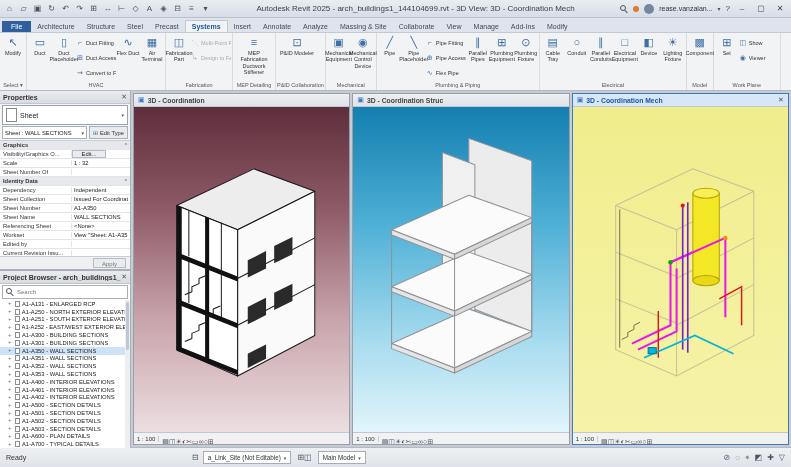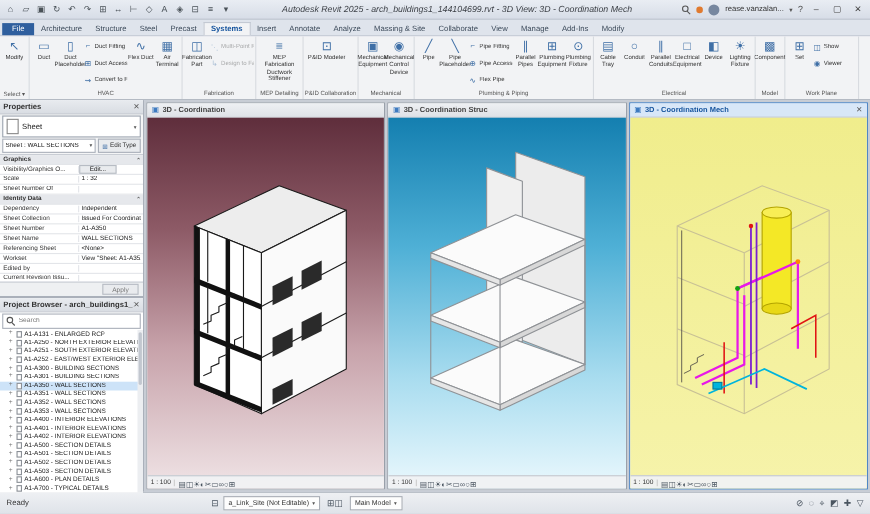--- a/index.html
+++ b/index.html
@@ -2,21 +2,21 @@
 <html><head>
 <meta charset="utf-8">
 <style>
   * { margin:0; padding:0; box-sizing:border-box; }
   html,body { width:791px; height:467px; overflow:hidden; font-family:"Liberation Sans", sans-serif; background:#d6dae2; }
 
   
   .titlebar { height:18px; display:flex; align-items:center; background:linear-gradient(#e9edf3,#d7dde7); border-bottom:1px solid #b9c1cd; padding:0 4px; }
   .qat { display:flex; align-items:center; gap:3px; }
   .qat .ico { font-size:8px; color:#4a5258; width:11px; text-align:center; cursor:default; }
-  .tb-title { flex:1; text-align:center; font-size:8px; color:#3b3f45; white-space:nowrap; overflow:hidden; text-overflow:ellipsis; padding:0 8px;font-style:italic; }
+  .tb-title { flex:1; text-align:center; font-size:8px; color:#3b3f45; white-space:nowrap; overflow:hidden; text-overflow:ellipsis; padding:0 8px; }
   .tb-right { display:flex; align-items:center; gap:5px; }
   .mag { width:8px; height:8px; position:relative; display:inline-block; }
   .mag::before { content:""; position:absolute; width:4px; height:4px; border:1px solid #555; border-radius:50%; left:0; top:0; }
   .mag::after { content:""; position:absolute; width:4px; height:1px; background:#555; transform:rotate(45deg); left:4px; top:6px; }
   .notif-dot { width:6px; height:6px; border-radius:50%; background:#e07a2f; display:inline-block; }
   .avatar { width:10px; height:10px; border-radius:50%; background:#77879f; display:inline-block; }
   .tb-user { font-size:7px; color:#333; }
   .tb-caret { font-size:6px; color:#555; }
   .helpq { font-size:8px; color:#444; }
   .winbtn { font-size:8px; color:#444; width:14px; text-align:center; }

